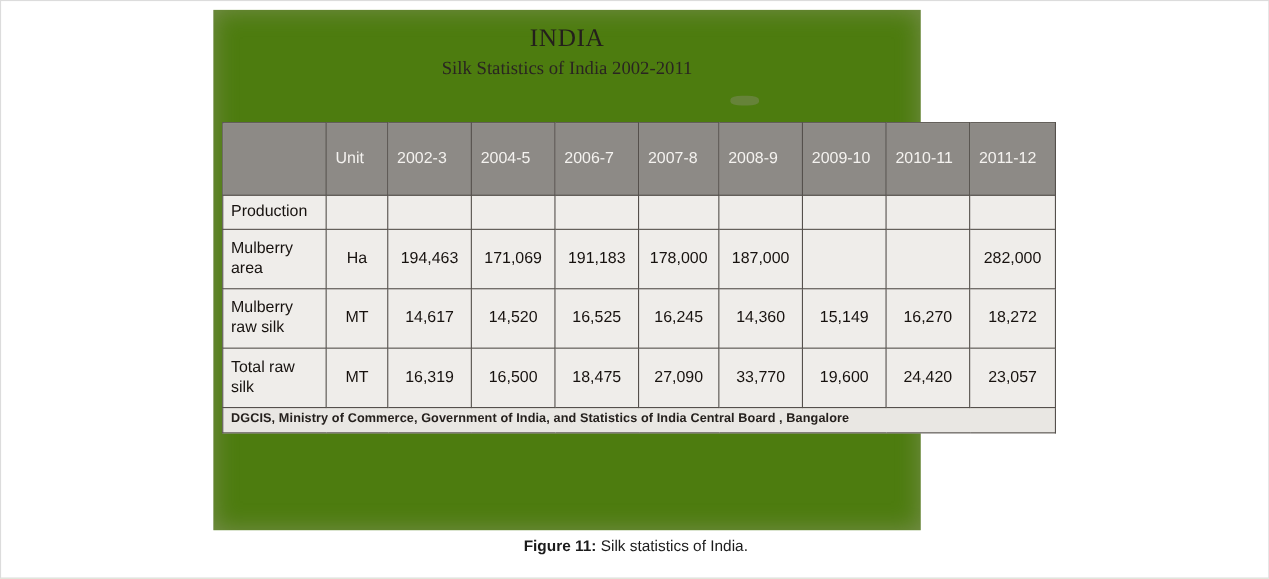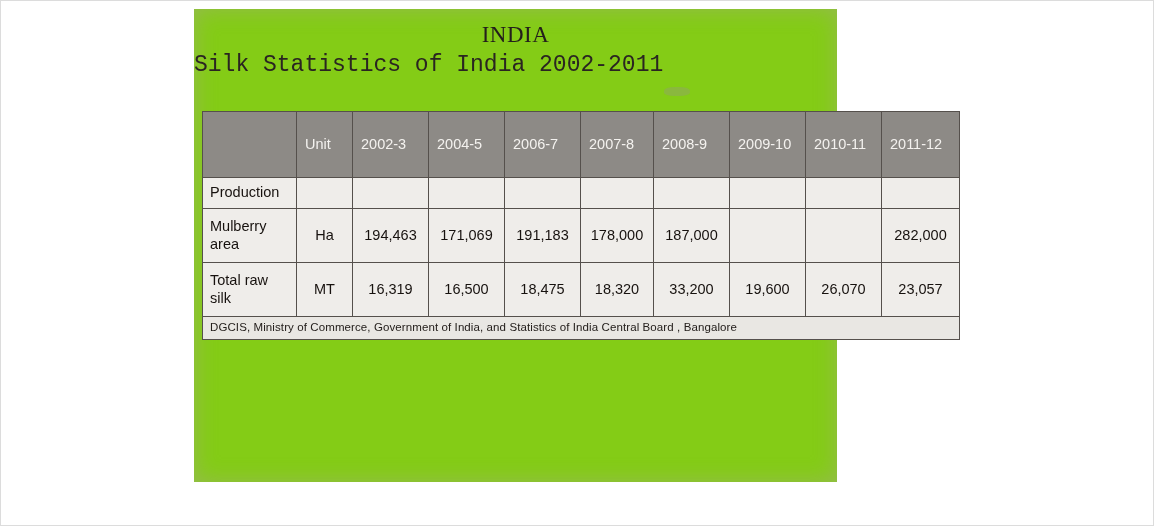--- a/index.html
+++ b/index.html
@@ -22,35 +22,36 @@
     border: 1px solid #dcdcdc;
     box-sizing: border-box;
   }
   
   .figure-scan {
     position: absolute;
     left: 193px;
     top: 8px;
     width: 643px;
     height: 473px;
-    background: #84cc16;
+    background: #4d7c0f;
     box-shadow: inset 0 0 22px rgba(170,165,155,0.45);
   }
   .scan-title {
     text-align: center;
     font-family: "Liberation Serif", serif;
     font-size: 23px;
     color: #241f1c;
     letter-spacing: 0.5px;
     padding-top: 13px;
     line-height: 1.15;
   }
   .scan-subtitle {
-    font-family: Liberation Mono, monospace;
-    font-size: 23px;
+    text-align: center;
+    font-family: Liberation Serif, serif;
+    font-size: 17px;
     color: #2a2521;
     padding-top: 4px;
   }
   .tbl-wrap {
     position: absolute;
     left: 8px;
     top: 102px;
     width: 757px;
   }
   table.stats {
@@ -96,21 +97,21 @@
     height: 22px;
   }
   tr.tall td {
     height: 45px;
   }
   tr.short td {
     height: 28px;
   }
   .src-row td {
     font-size: 11.5px;
-    font-weight: normal;
+    font-weight: bold;
     color: #25201d;
     background: #e9e7e3;
     padding: 5px 8px;
     letter-spacing: 0.1px;
     margin-left: 12px;
   }
   .caption {
     position: absolute;
     left: 0;
     top: 487px;
@@ -188,33 +189,48 @@
             <td class="num">194,463</td>
             <td class="num">171,069</td>
             <td class="num">191,183</td>
             <td class="num">178,000</td>
             <td class="num">187,000</td>
             <td class="num"></td>
             <td class="num"></td>
             <td class="num">282,000</td>
           </tr>
           <tr class="tall">
+            <td class="rowhead">Mulberry raw silk</td>
+            <td class="unit">MT</td>
+            <td class="num">14,617</td>
+            <td class="num">14,520</td>
+            <td class="num">16,525</td>
+            <td class="num">16,245</td>
+            <td class="num">14,360</td>
+            <td class="num">15,149</td>
+            <td class="num">16,270</td>
+            <td class="num">18,272</td>
+          </tr>
+          <tr class="tall">
             <td class="rowhead">Total raw silk</td>
             <td class="unit">MT</td>
             <td class="num">16,319</td>
             <td class="num">16,500</td>
             <td class="num">18,475</td>
-            <td class="num">18,320</td>
-            <td class="num">33,200</td>
+            <td class="num">27,090</td>
+            <td class="num">33,770</td>
             <td class="num">19,600</td>
-            <td class="num">26,070</td>
+            <td class="num">24,420</td>
             <td class="num">23,057</td>
           </tr>
           <tr class="src-row">
             <td colspan="10">DGCIS, Ministry of Commerce, Government of India, and Statistics of India  Central Board , Bangalore</td>
           </tr>
         </tbody>
       </table>
     </div>
   </div>
 
+  <div class="caption">
+    <b>Figure 11:</b><span> Silk statistics of India.</span>
+  </div>
 
 </div>
 
 </body></html>

